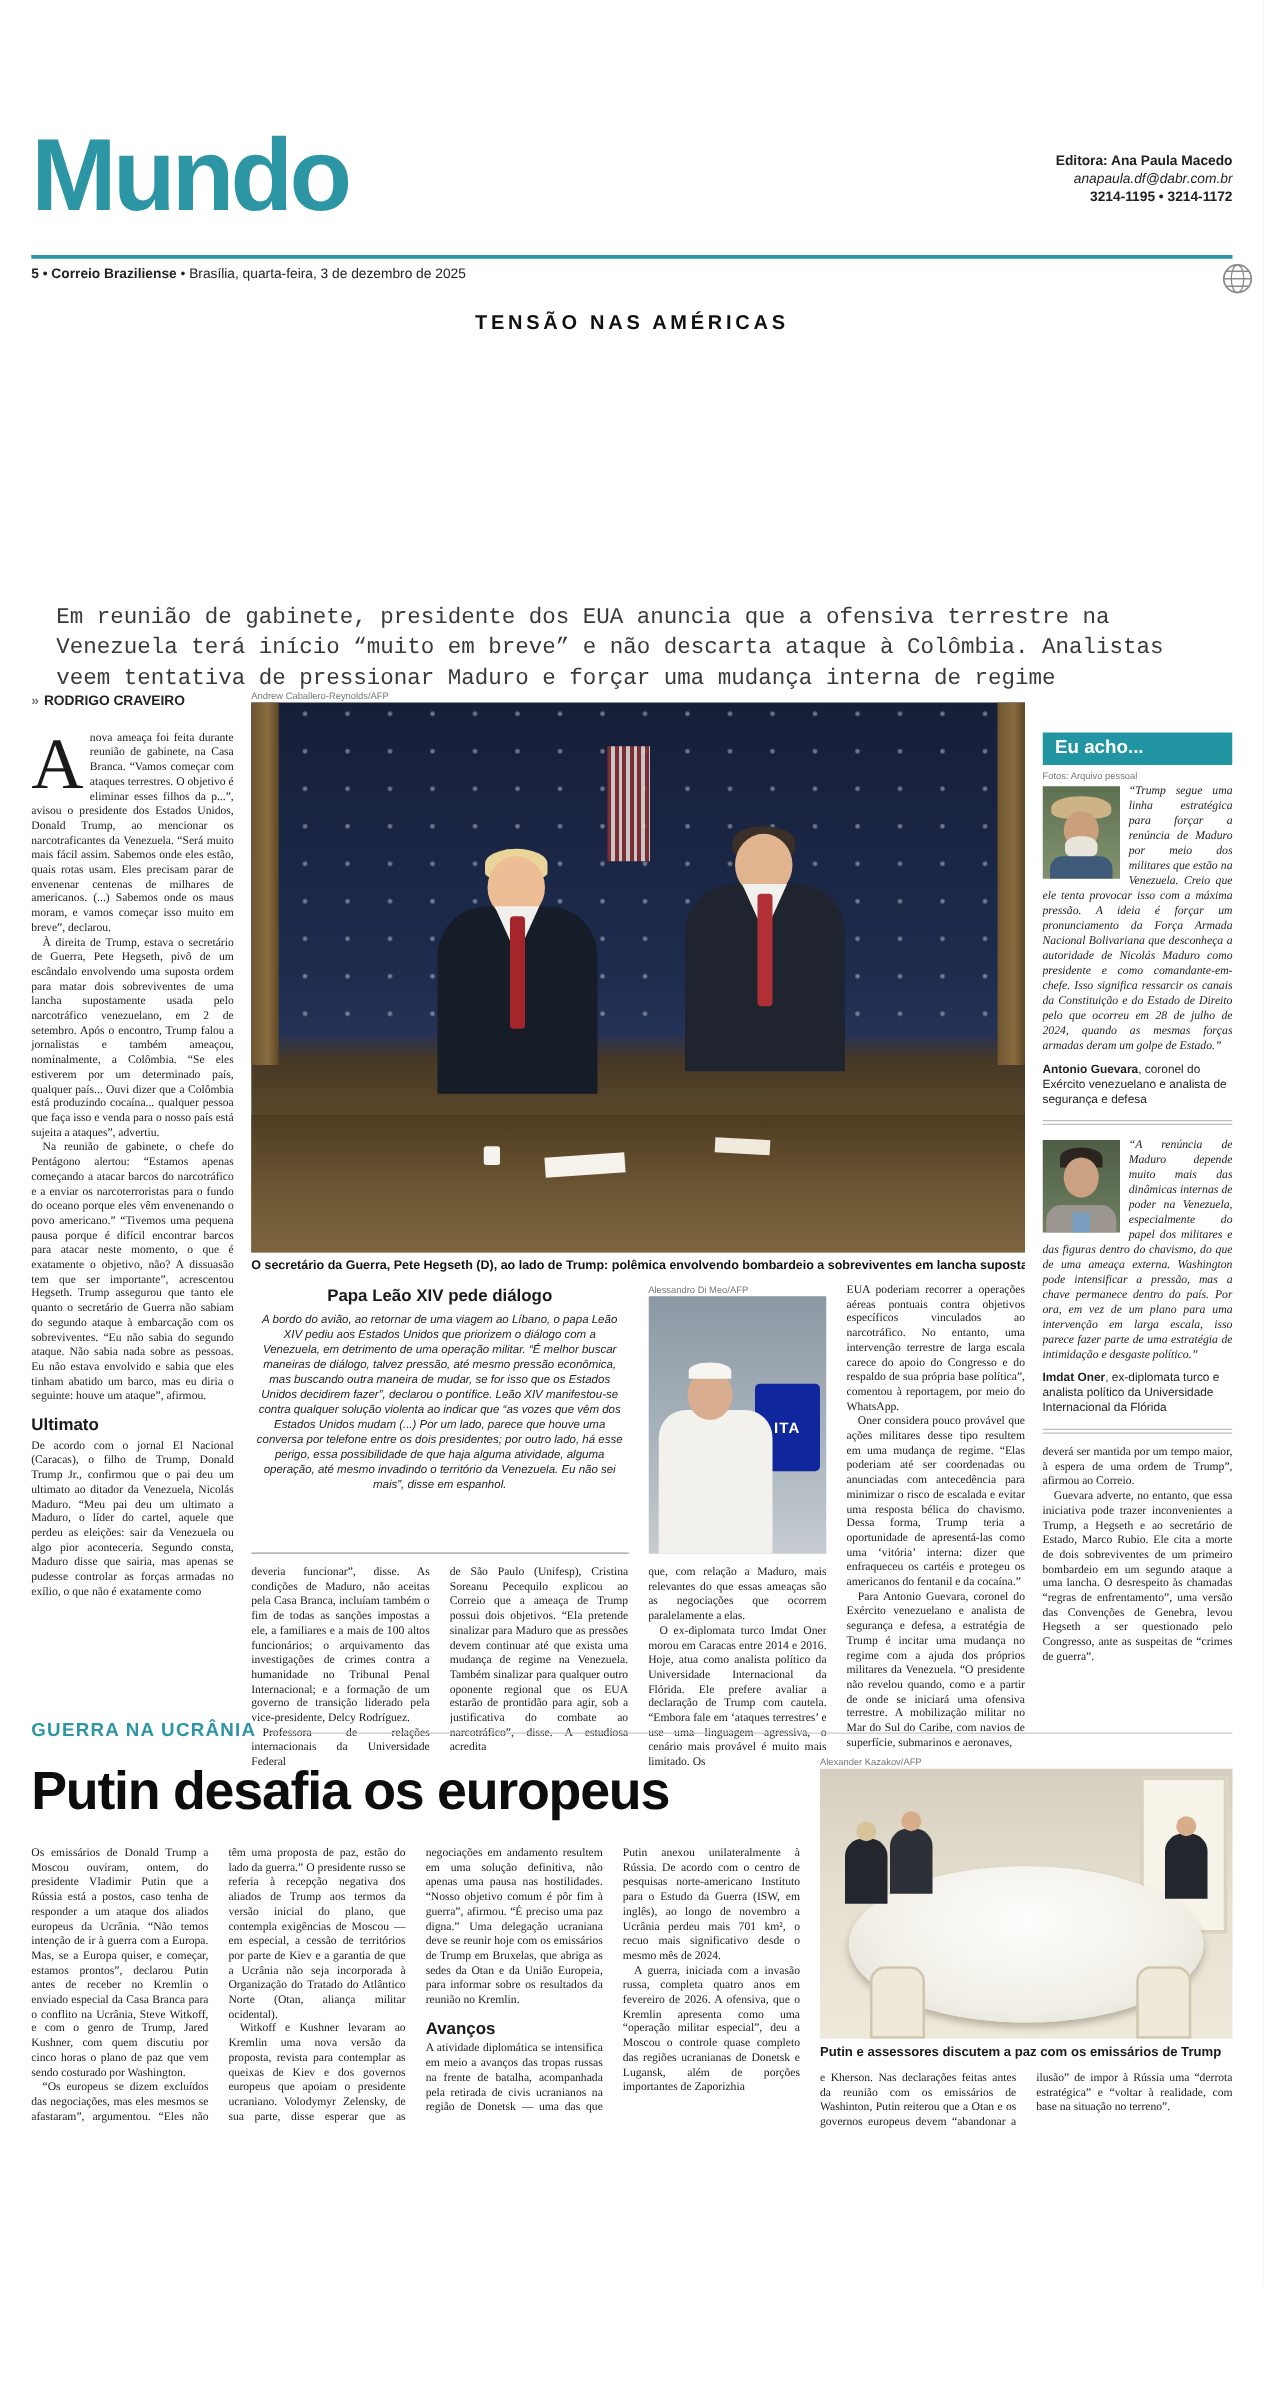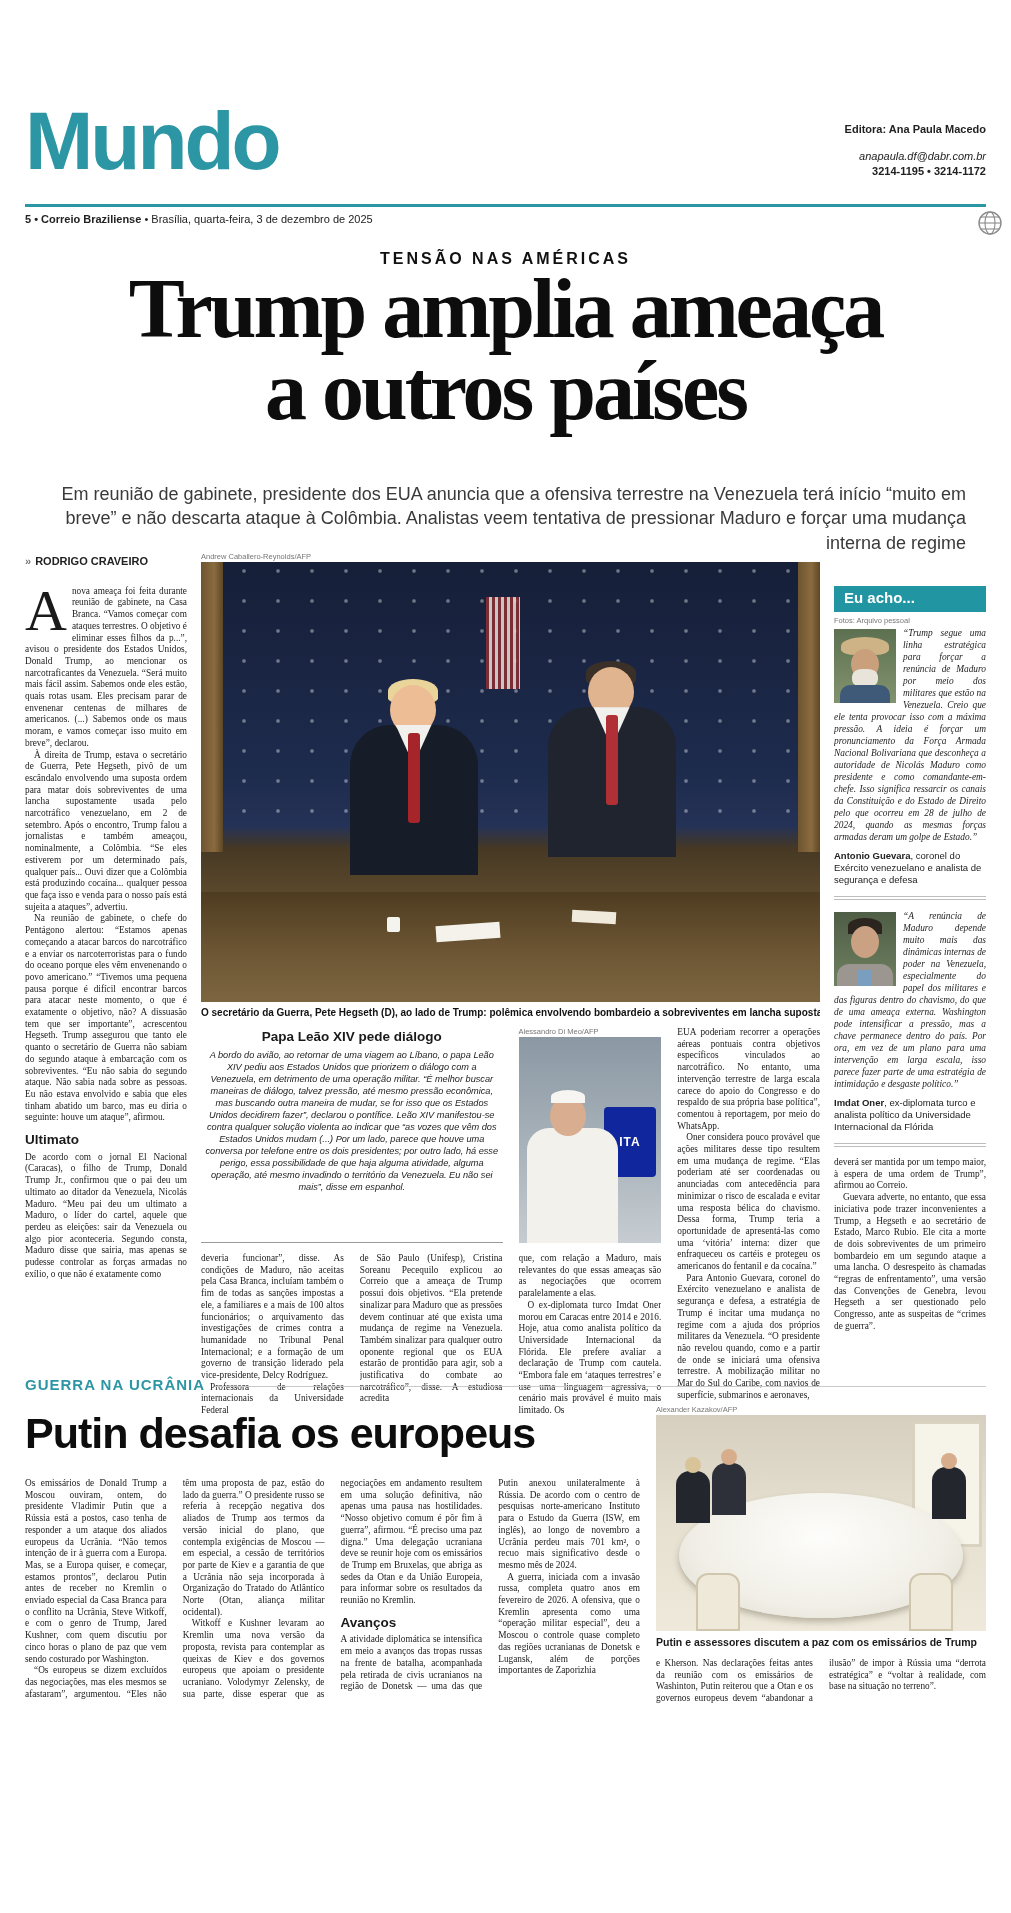--- a/index.html
+++ b/index.html
@@ -4,33 +4,33 @@
 <style>
   html,body{margin:0;padding:0;background:#e8e8e8;}
   .page{position:relative;width:1011px;height:1913px;background:#ffffff;margin:0 auto;
         font-family:"Liberation Serif",serif;color:#1a1a1a;overflow:hidden;}
   
   .mundo{position:absolute;top:100px;left:25px;font-family:"Liberation Sans",sans-serif;
          font-weight:bold;font-size:82px;line-height:1;color:#2d96a4;letter-spacing:-3px;}
   .editor-block{position:absolute;top:122px;right:25px;text-align:right;
          font-family:"Liberation Sans",sans-serif;font-size:11px;line-height:1.3;color:#222;}
   .editor-block .b{font-weight:bold;}
-  .editor-block .i{font-style:italic;margin-top:13px;}
+  .editor-block .i{font-style:italic;}
   .rule-teal{position:absolute;top:204px;left:25px;right:25px;height:3px;background:#2d96a4;}
   .globe{position:absolute;top:210px;right:8px;width:26px;height:26px;}
   .dateline{position:absolute;top:213px;left:25px;font-family:"Liberation Sans",sans-serif;
          font-size:11px;color:#222;}
   .dateline .b{font-weight:bold;}
   
   .kicker{position:absolute;top:250px;left:0;width:100%;text-align:center;
          font-family:"Liberation Sans",sans-serif;font-weight:bold;font-size:16px;letter-spacing:3px;color:#111;}
   .headline{position:absolute;top:268px;left:0;width:100%;text-align:center;
          font-weight:bold;font-size:84px;line-height:.98;letter-spacing:-3px;color:#0d0d0d;}
-  .subhead{position:absolute;top:482px;left:45px;right:45px;text-align:right;
-         font-family:Liberation Sans, sans-serif;font-size:18px;line-height:1.35;color:#3a3a3a;}
+  .subhead{position:absolute;top:482px;left:45px;right:45px;text-align:left;
+         font-family:Liberation Mono, monospace;font-size:18px;line-height:1.35;color:#3a3a3a;}
   
   .agrid{position:absolute;top:552px;left:25px;right:25px;height:893px;display:grid;
          grid-template-columns:162px 1fr 152px;column-gap:14px;}
   .bodytext, .bodytext p{font-size:9.3px;line-height:11.7px;text-align:justify;}
   .bodytext p{margin:0;text-indent:9px;}
   .bodytext p.noind{text-indent:0;}
   .colL{overflow:hidden;}
   .byline{font-family:"Liberation Sans",sans-serif;font-size:11px;font-weight:bold;color:#222;
          margin:4px 0 18px;text-indent:0;}
   .byline .mark{color:#777;margin-right:4px;}
@@ -163,24 +163,20 @@
       <circle cx="13" cy="13" r="11" fill="none" stroke="#8b8b8b" stroke-width="1.4"></circle>
       <ellipse cx="13" cy="13" rx="5" ry="11" fill="none" stroke="#8b8b8b" stroke-width="1.1"></ellipse>
       <line x1="2" y1="13" x2="24" y2="13" stroke="#8b8b8b" stroke-width="1.1"></line>
       <line x1="4" y1="7" x2="22" y2="7" stroke="#8b8b8b" stroke-width="1.1"></line>
       <line x1="4" y1="19" x2="22" y2="19" stroke="#8b8b8b" stroke-width="1.1"></line>
     </svg>
   </div>
   <div class="dateline"><span class="b">5 • Correio Braziliense</span><span> • Brasília, quarta-feira, 3 de dezembro de 2025</span></div>
 
   <div class="kicker">TENSÃO NAS AMÉRICAS</div>
-  <div class="headline">
-    <div>Trump amplia ameaça</div>
-    <div>a outros países</div>
-  </div>
   <div class="subhead">Em reunião de gabinete, presidente dos EUA anuncia que a ofensiva terrestre na Venezuela terá início “muito em breve” e não descarta ataque à Colômbia. Analistas veem tentativa de pressionar Maduro e forçar uma mudança interna de regime</div>
 
   <div class="agrid">
 
     <div class="colL bodytext">
       <div class="byline"><span class="mark">»</span><span>RODRIGO CRAVEIRO</span></div>
       <p class="noind"><span class="dropcap">A</span><span>nova ameaça foi feita durante reunião de gabinete, na Casa Branca. “Vamos começar com ataques terrestres. O objetivo é eliminar esses filhos da p...”, avisou o presidente dos Estados Unidos, Donald Trump, ao mencionar os narcotraficantes da Venezuela. “Será muito mais fácil assim. Sabemos onde eles estão, quais rotas usam. Eles precisam parar de envenenar centenas de milhares de americanos. (...) Sabemos onde os maus moram, e vamos começar isso muito em breve”, declarou.</span></p>
       <p>À direita de Trump, estava o secretário de Guerra, Pete Hegseth, pivô de um escândalo envolvendo uma suposta ordem para matar dois sobreviventes de uma lancha supostamente usada pelo narcotráfico venezuelano, em 2 de setembro. Após o encontro, Trump falou a jornalistas e também ameaçou, nominalmente, a Colômbia. “Se eles estiverem por um determinado país, qualquer país... Ouvi dizer que a Colômbia está produzindo cocaína... qualquer pessoa que faça isso e venda para o nosso país está sujeita a ataques”, advertiu.</p>
       <p>Na reunião de gabinete, o chefe do Pentágono alertou: “Estamos apenas começando a atacar barcos do narcotráfico e a enviar os narcoterroristas para o fundo do oceano porque eles vêm envenenando o povo americano.” “Tivemos uma pequena pausa porque é difícil encontrar barcos para atacar neste momento, o que é exatamente o objetivo, não? A dissuasão tem que ser importante”, acrescentou Hegseth. Trump assegurou que tanto ele quanto o secretário de Guerra não sabiam do segundo ataque à embarcação com os sobreviventes. “Eu não sabia do segundo ataque. Não sabia nada sobre as pessoas. Eu não estava envolvido e sabia que eles tinham abatido um barco, mas eu diria o seguinte: houve um ataque”, afirmou.</p>
       <div class="crosshead">Ultimato</div>

